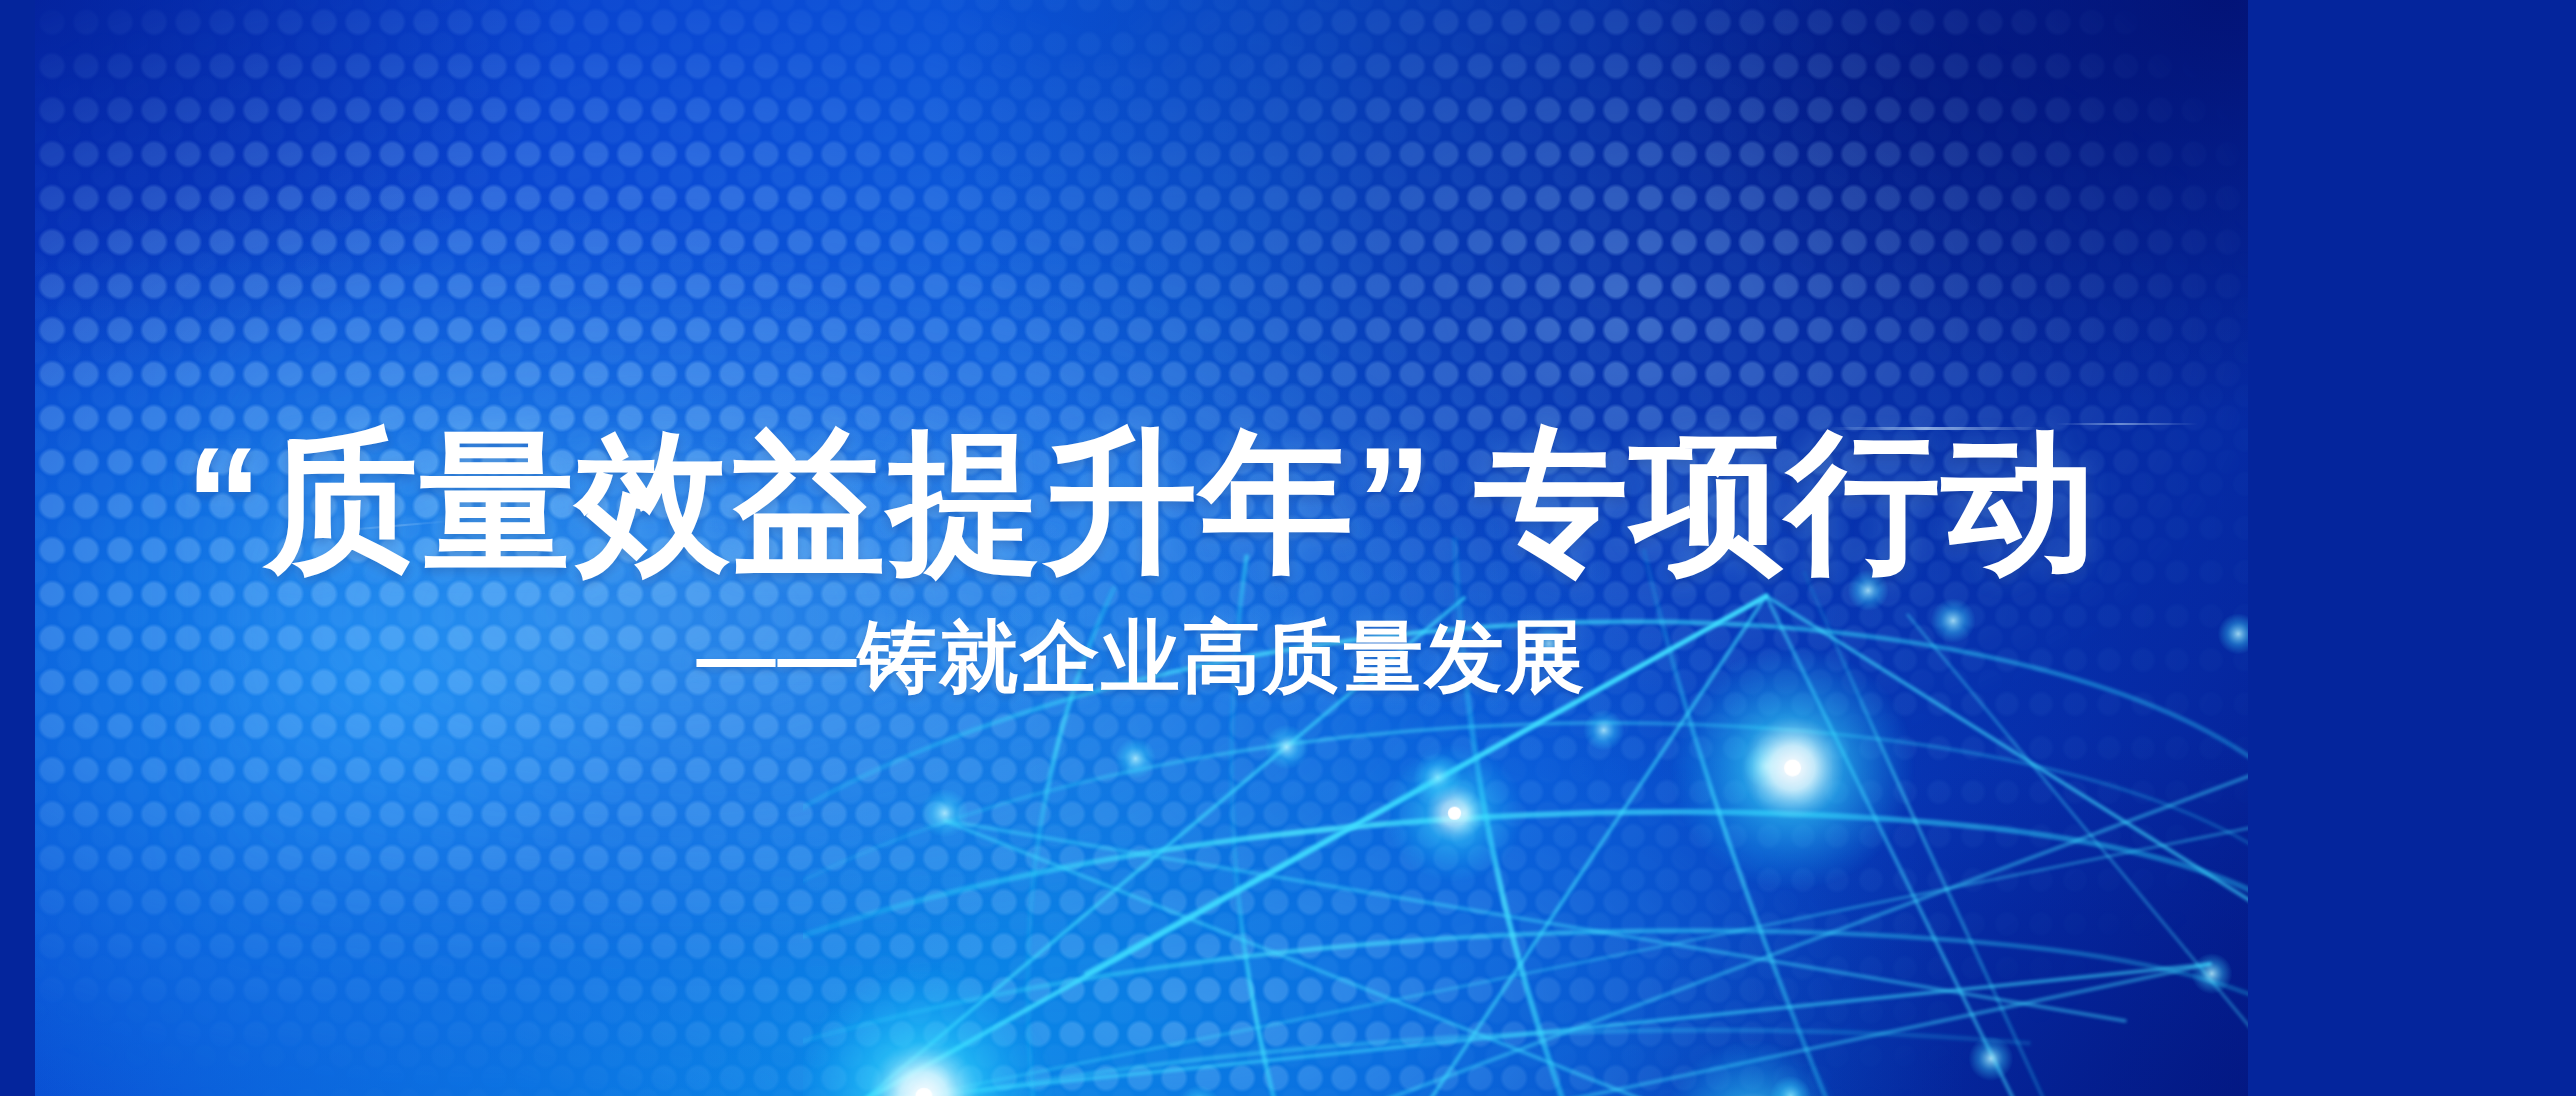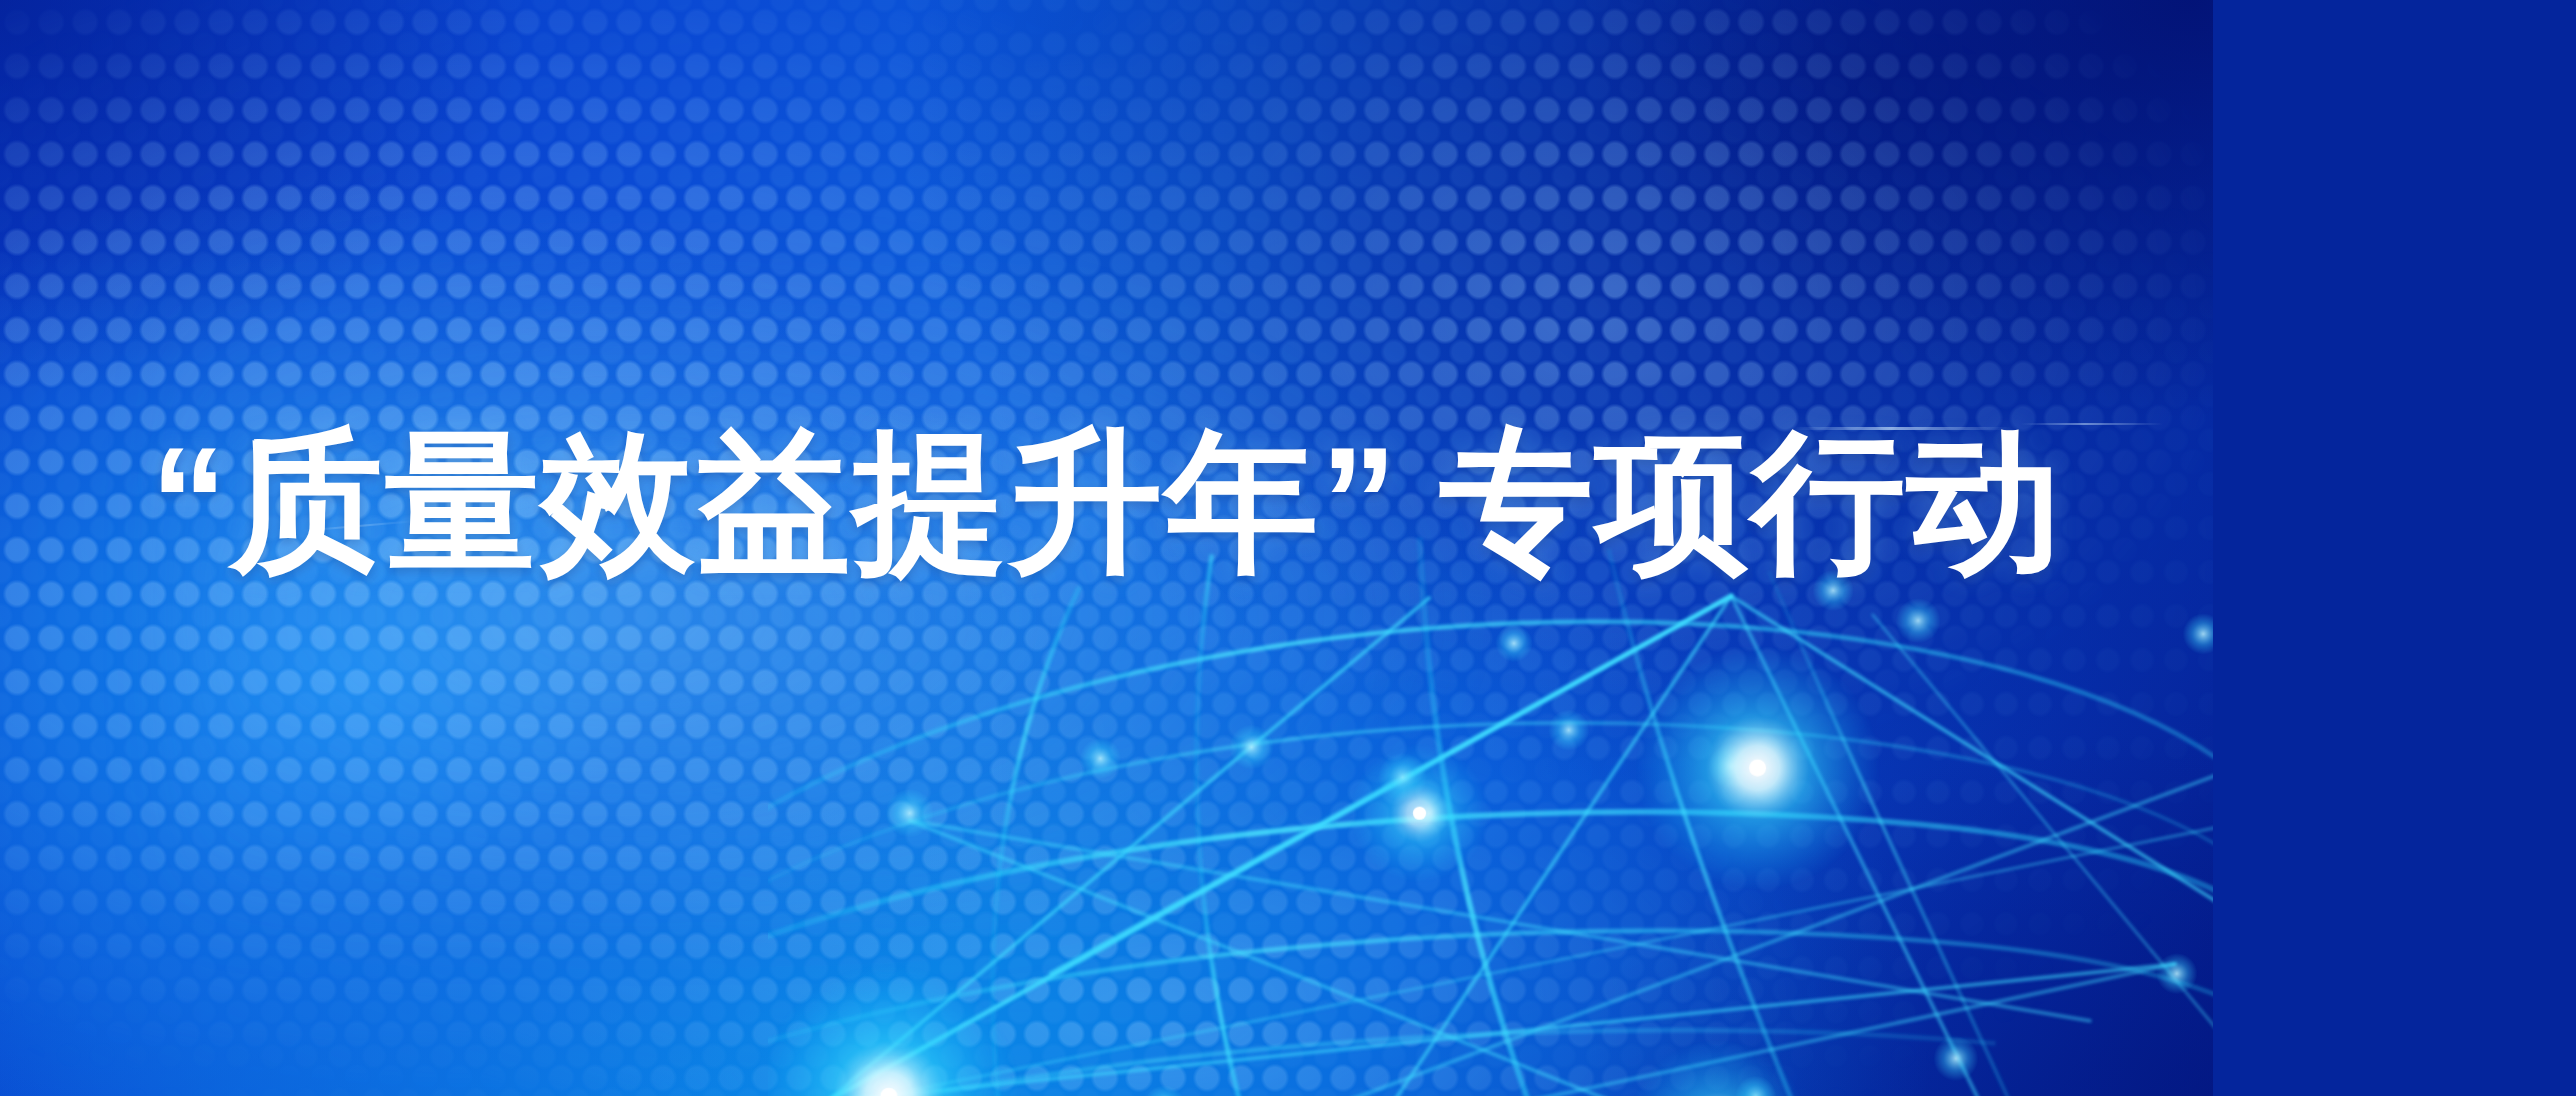--- a/index.html
+++ b/index.html
@@ -6,20 +6,21 @@
   html,body{margin:0;padding:0;background:#04259c;}
   *{box-sizing:border-box;}
 
   .banner{
     position:relative;
     width:2213px;
     height:1096px;
     overflow:hidden;
     font-family:"Liberation Sans","DejaVu Sans",sans-serif;
     background:#0a3fd0;
+    margin-left:35px;
   }
 
   
   .bg-base{
     position:absolute;inset:0;
     background:
       radial-gradient(ellipse 1039px 737px at 16% 62%, #1183ef 0%, #0e6ee2 28%, rgba(12,80,214,0) 68%),
       radial-gradient(ellipse 1416px 850px at 40% 95%, #0a8ae8 0%, rgba(10,122,226,0.55) 40%, rgba(8,74,208,0) 74%),
       radial-gradient(ellipse 1228px 944px at 85% 8%, #04208f 0%, rgba(5,40,160,0.65) 45%, rgba(6,52,190,0) 80%),
       linear-gradient(118deg, #0634c2 0%, #0a4ad4 26%, #0b63dd 48%, #0a4fd6 68%, #062ca8 88%, #041b8c 100%);
@@ -218,16 +219,17 @@
         <circle cx="690" cy="300" r="7" fill="#ffffff"></circle>
 
         <circle cx="1006" cy="636" r="96" fill="url(#nodeGlow)" opacity="0.8"></circle>
         <circle cx="1006" cy="636" r="8" fill="#ffffff"></circle>
       </g>
     </svg>
   </div>
 
   <div class="text-block">
     <h1 class="headline"><span>“质量效益提升年”</span><span class="part-gap"></span><span>专项行动</span></h1>
+    <p class="subline">——铸就企业高质量发展</p>
   </div>
 
 </div>
 
 
 </body></html>

